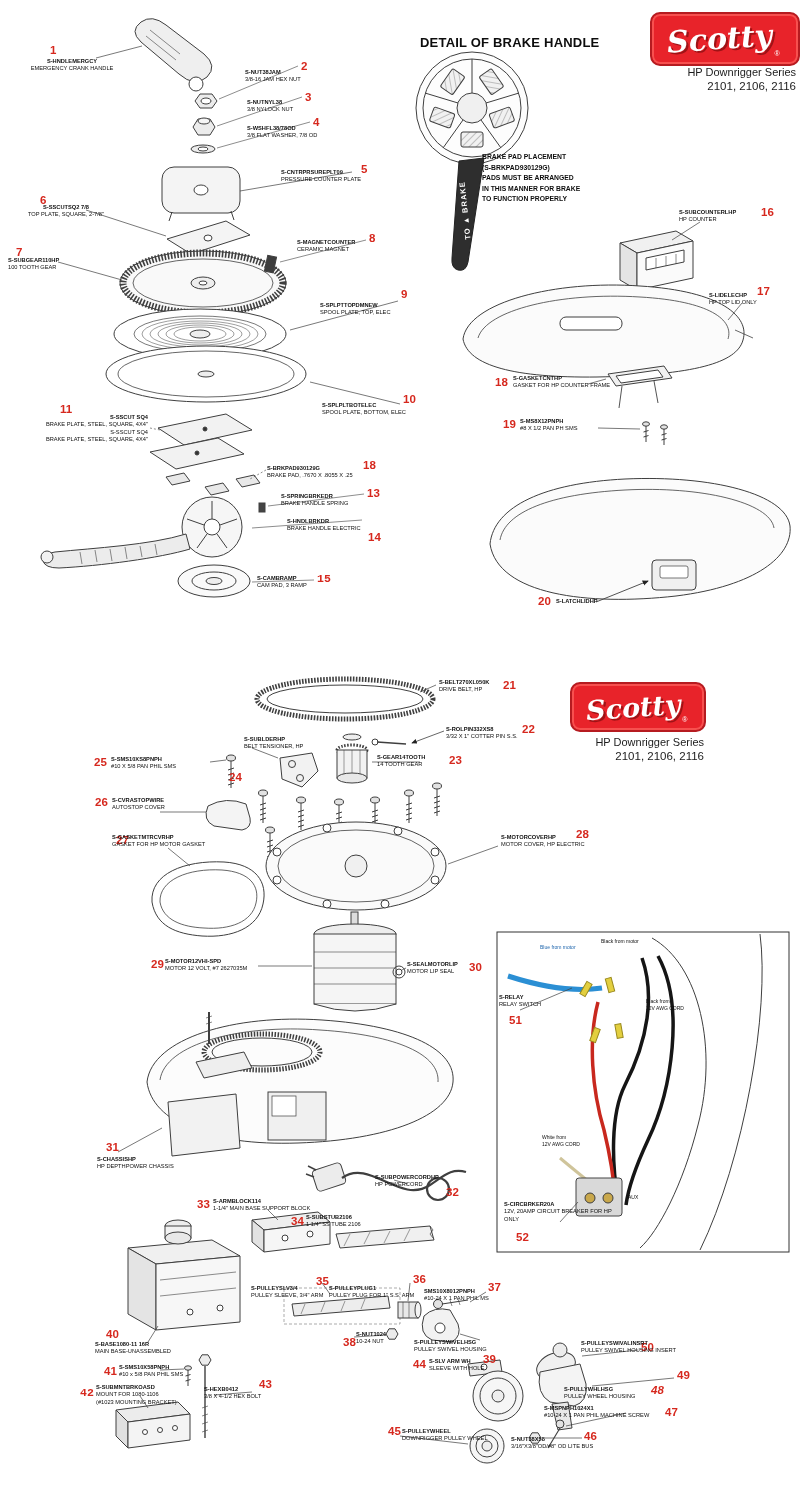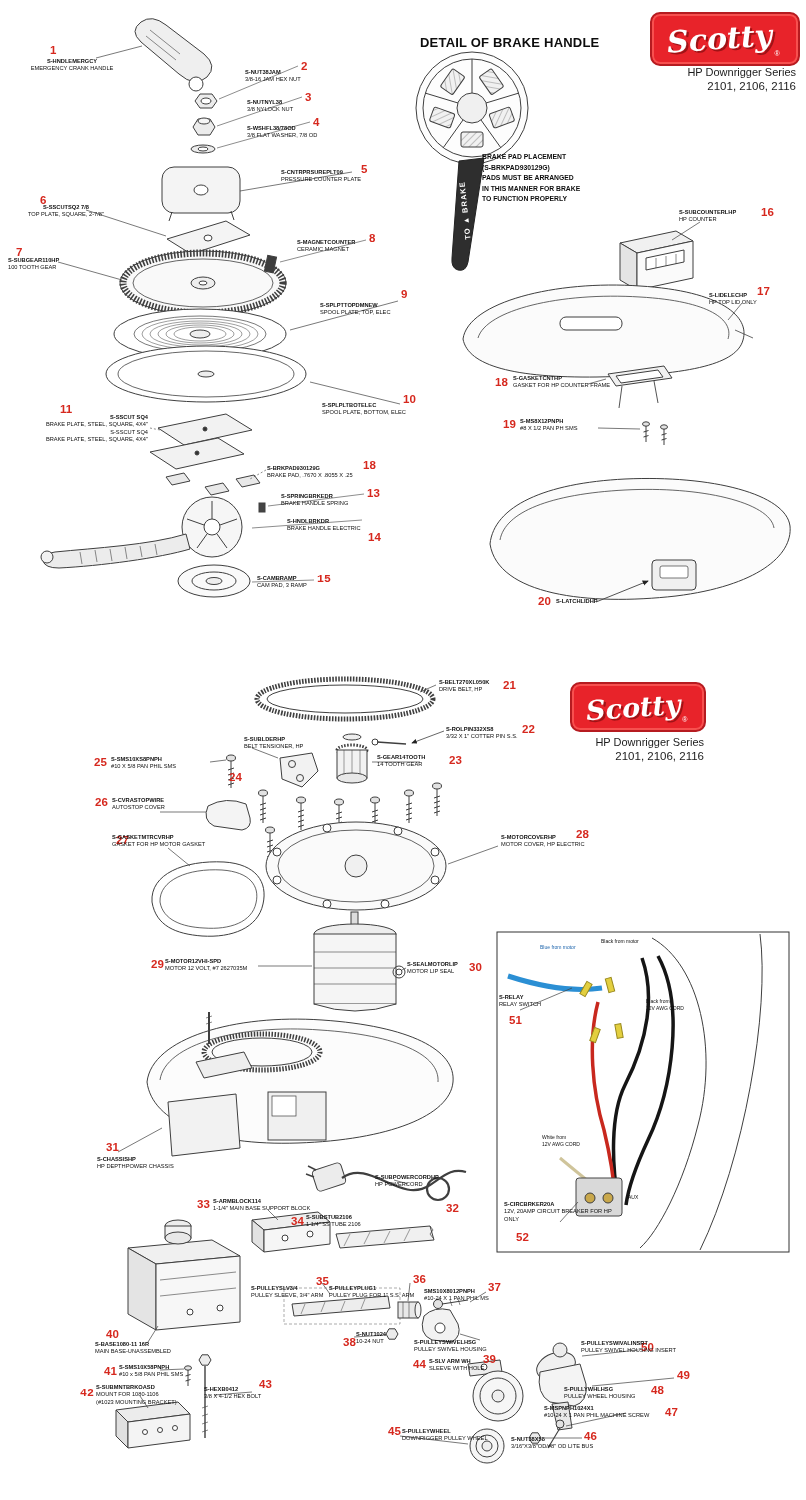--- a/index.html
+++ b/index.html
@@ -620,21 +620,21 @@
       <div class="pnum" style="left: 469px; top: 962px;">30</div>
       <div class="plabel left" style="left: 407px; top: 961px; width: 96px;">
         <span class="pcode">S-SEALMOTORLIP</span>
         <span class="pdesc">MOTOR LIP SEAL</span>
       </div>
       <div class="pnum" style="left: 106px; top: 1142px;">31</div>
       <div class="plabel left" style="left: 97px; top: 1156px; width: 112px;">
         <span class="pcode">S-CHASSISHP</span>
         <span class="pdesc">HP DEPTHPOWER CHASSIS</span>
       </div>
-      <div class="pnum" style="left: 446px; top: 1187px; margin-top: 16px;">32</div>
+      <div class="pnum" style="left: 446px; top: 1187px;">32</div>
       <div class="plabel left" style="left: 375px; top: 1174px; width: 102px;">
         <span class="pcode">S-SUBPOWERCORDHP</span>
         <span class="pdesc">HP POWERCORD</span>
       </div>
       <div class="pnum" style="left: 197px; top: 1199px;">33</div>
       <div class="plabel left" style="left: 213px; top: 1198px; width: 122px;">
         <span class="pcode">S-ARMBLOCK114</span>
         <span class="pdesc">1-1/4" MAIN BASE SUPPORT BLOCK</span>
       </div>
       <div class="pnum" style="left: 291px; top: 1216px;">34</div>
@@ -701,21 +701,21 @@
       <div class="pnum" style="left: 584px; top: 1431px;">46</div>
       <div class="plabel left" style="left: 511px; top: 1436px; width: 98px;">
         <span class="pcode">S-NUT38X58</span>
         <span class="pdesc">3/16"X3/8"OD/#8" OD LITE BUS</span>
       </div>
       <div class="pnum" style="left: 629px; top: 1407px; margin-left: 36px;">47</div>
       <div class="plabel left" style="left: 544px; top: 1405px; width: 108px;">
         <span class="pcode">S-MSPNPH1024X1</span>
         <span class="pdesc">#10-24 X 1 PAN PHIL MACHINE SCREW</span>
       </div>
-      <div class="pnum" style="left: 651px; top: 1385px;">48</div>
+      <div class="pnum" style="left: 651px; top: 1385px; font-style: italic;">48</div>
       <div class="plabel left" style="left: 564px; top: 1386px; width: 98px;">
         <span class="pcode">S-PULLYWHLHSG</span>
         <span class="pdesc">PULLEY WHEEL HOUSING</span>
       </div>
       <div class="pnum" style="left: 677px; top: 1370px;">49</div>
       <div class="pnum" style="left: 641px; top: 1342px;">50</div>
       <div class="plabel left" style="left: 581px; top: 1340px; width: 112px;">
         <span class="pcode">S-PULLEYSWIVALINSRT</span>
         <span class="pdesc">PULLEY SWIVEL HOUSING INSERT</span>
       </div>

